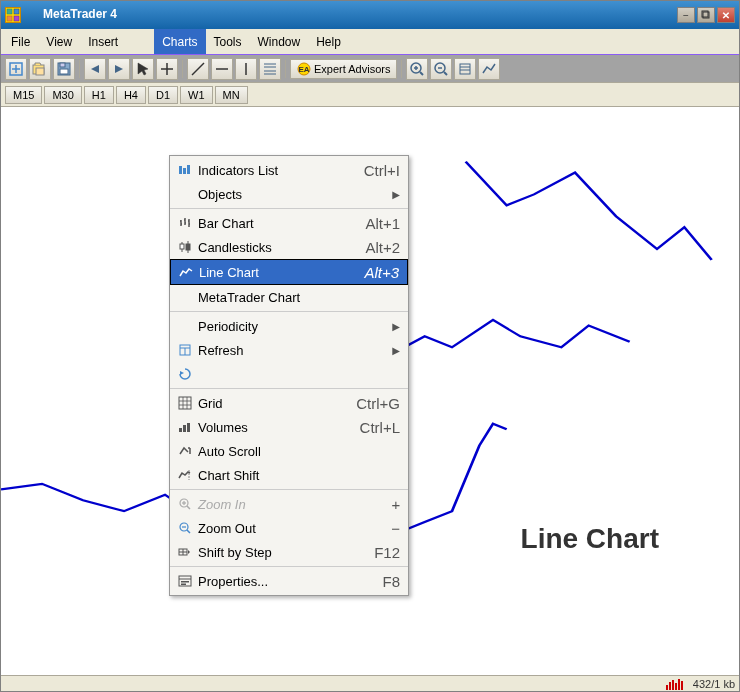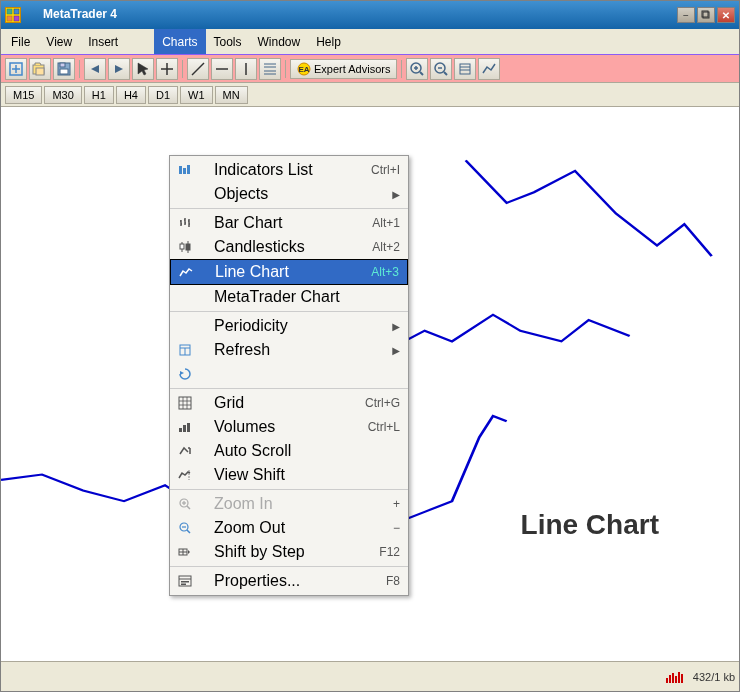--- a/index.html
+++ b/index.html
@@ -100,21 +100,21 @@
       color: white;
       margin-left: 28px;
     }
     .menu-item.active {
       background: #316ac5;
       color: white;
     }
 
     
     .toolbar {
-      background: #fca5a5;
+      background: #a3a3a3;
       height: 28px;
       display: flex;
       align-items: center;
       border-bottom: 1px solid #aca899;
       padding: 2px 4px;
       gap: 2px;
       flex-shrink: 0;
     }
     .toolbar-btn {
       width: 22px;
@@ -211,57 +211,58 @@
       min-height: 22px;
     }
     .menu-entry.highlighted {
       background: #316ac5;
       color: white;
       border: 1px solid #000;
     }
     .menu-entry.disabled {
       color: #aaa;
       cursor: default;
+      font-style: italic;
     }
     .menu-entry-icon {
       width: 18px;
       height: 18px;
       margin-right: 4px;
       display: flex;
       align-items: center;
       justify-content: center;
       flex-shrink: 0;
     }
     .menu-entry-text {
       flex: 1;
-      font-size: 16px;
-      margin-left: 16px;
+      font-size: 13px;
     }
     .menu-entry-shortcut {
-      font-size: 12px;
+      font-size: 15px;
       color: #555;
       margin-left: 20px;
     }
     .menu-entry.highlighted .menu-entry-shortcut {
-      color: #5eead4;
+      color: #ffffff;
+      font-style: italic;
     }
     .menu-entry-arrow {
       font-size: 10px;
       color: #555;
     }
     .menu-separator {
       height: 1px;
       background: #ccc;
       margin: 2px 0;
     }
 
     
     .status-bar {
       background: #ece9d8;
-      height: 30px;
+      height: 16px;
       border-top: 1px solid #aca899;
       display: flex;
       align-items: center;
       padding: 0 4px;
       font-size: 11px;
       color: #333;
       flex-shrink: 0;
       justify-content: flex-end;
     }
     .status-right {
@@ -592,21 +593,21 @@
         <span class="menu-entry-text">Auto Scroll</span>
       </div>
 
       <div class="menu-entry">
         <div class="menu-entry-icon">
           <svg width="14" height="14" viewBox="0 0 14 14">
             <polyline points="1,10 4,5 7,7 10,4 12,5" fill="none" stroke="#555" stroke-width="1.5"></polyline>
             <line x1="11" y1="2" x2="11" y2="12" stroke="#888" stroke-width="1" stroke-dasharray="2,1"></line>
           </svg>
         </div>
-        <span class="menu-entry-text">View Shift</span>
+        <span class="menu-entry-text">Chart Shift</span>
       </div>
 
       <div class="menu-separator"></div>
 
       <div class="menu-entry disabled">
         <div class="menu-entry-icon">
           <svg width="14" height="14" viewBox="0 0 14 14">
             <circle cx="6" cy="6" r="4" fill="none" stroke="#aaa" stroke-width="1.2"></circle>
             <line x1="9" y1="9" x2="12" y2="12" stroke="#aaa" stroke-width="1.5"></line>
             <line x1="4" y1="6" x2="8" y2="6" stroke="#aaa" stroke-width="1.2"></line>

